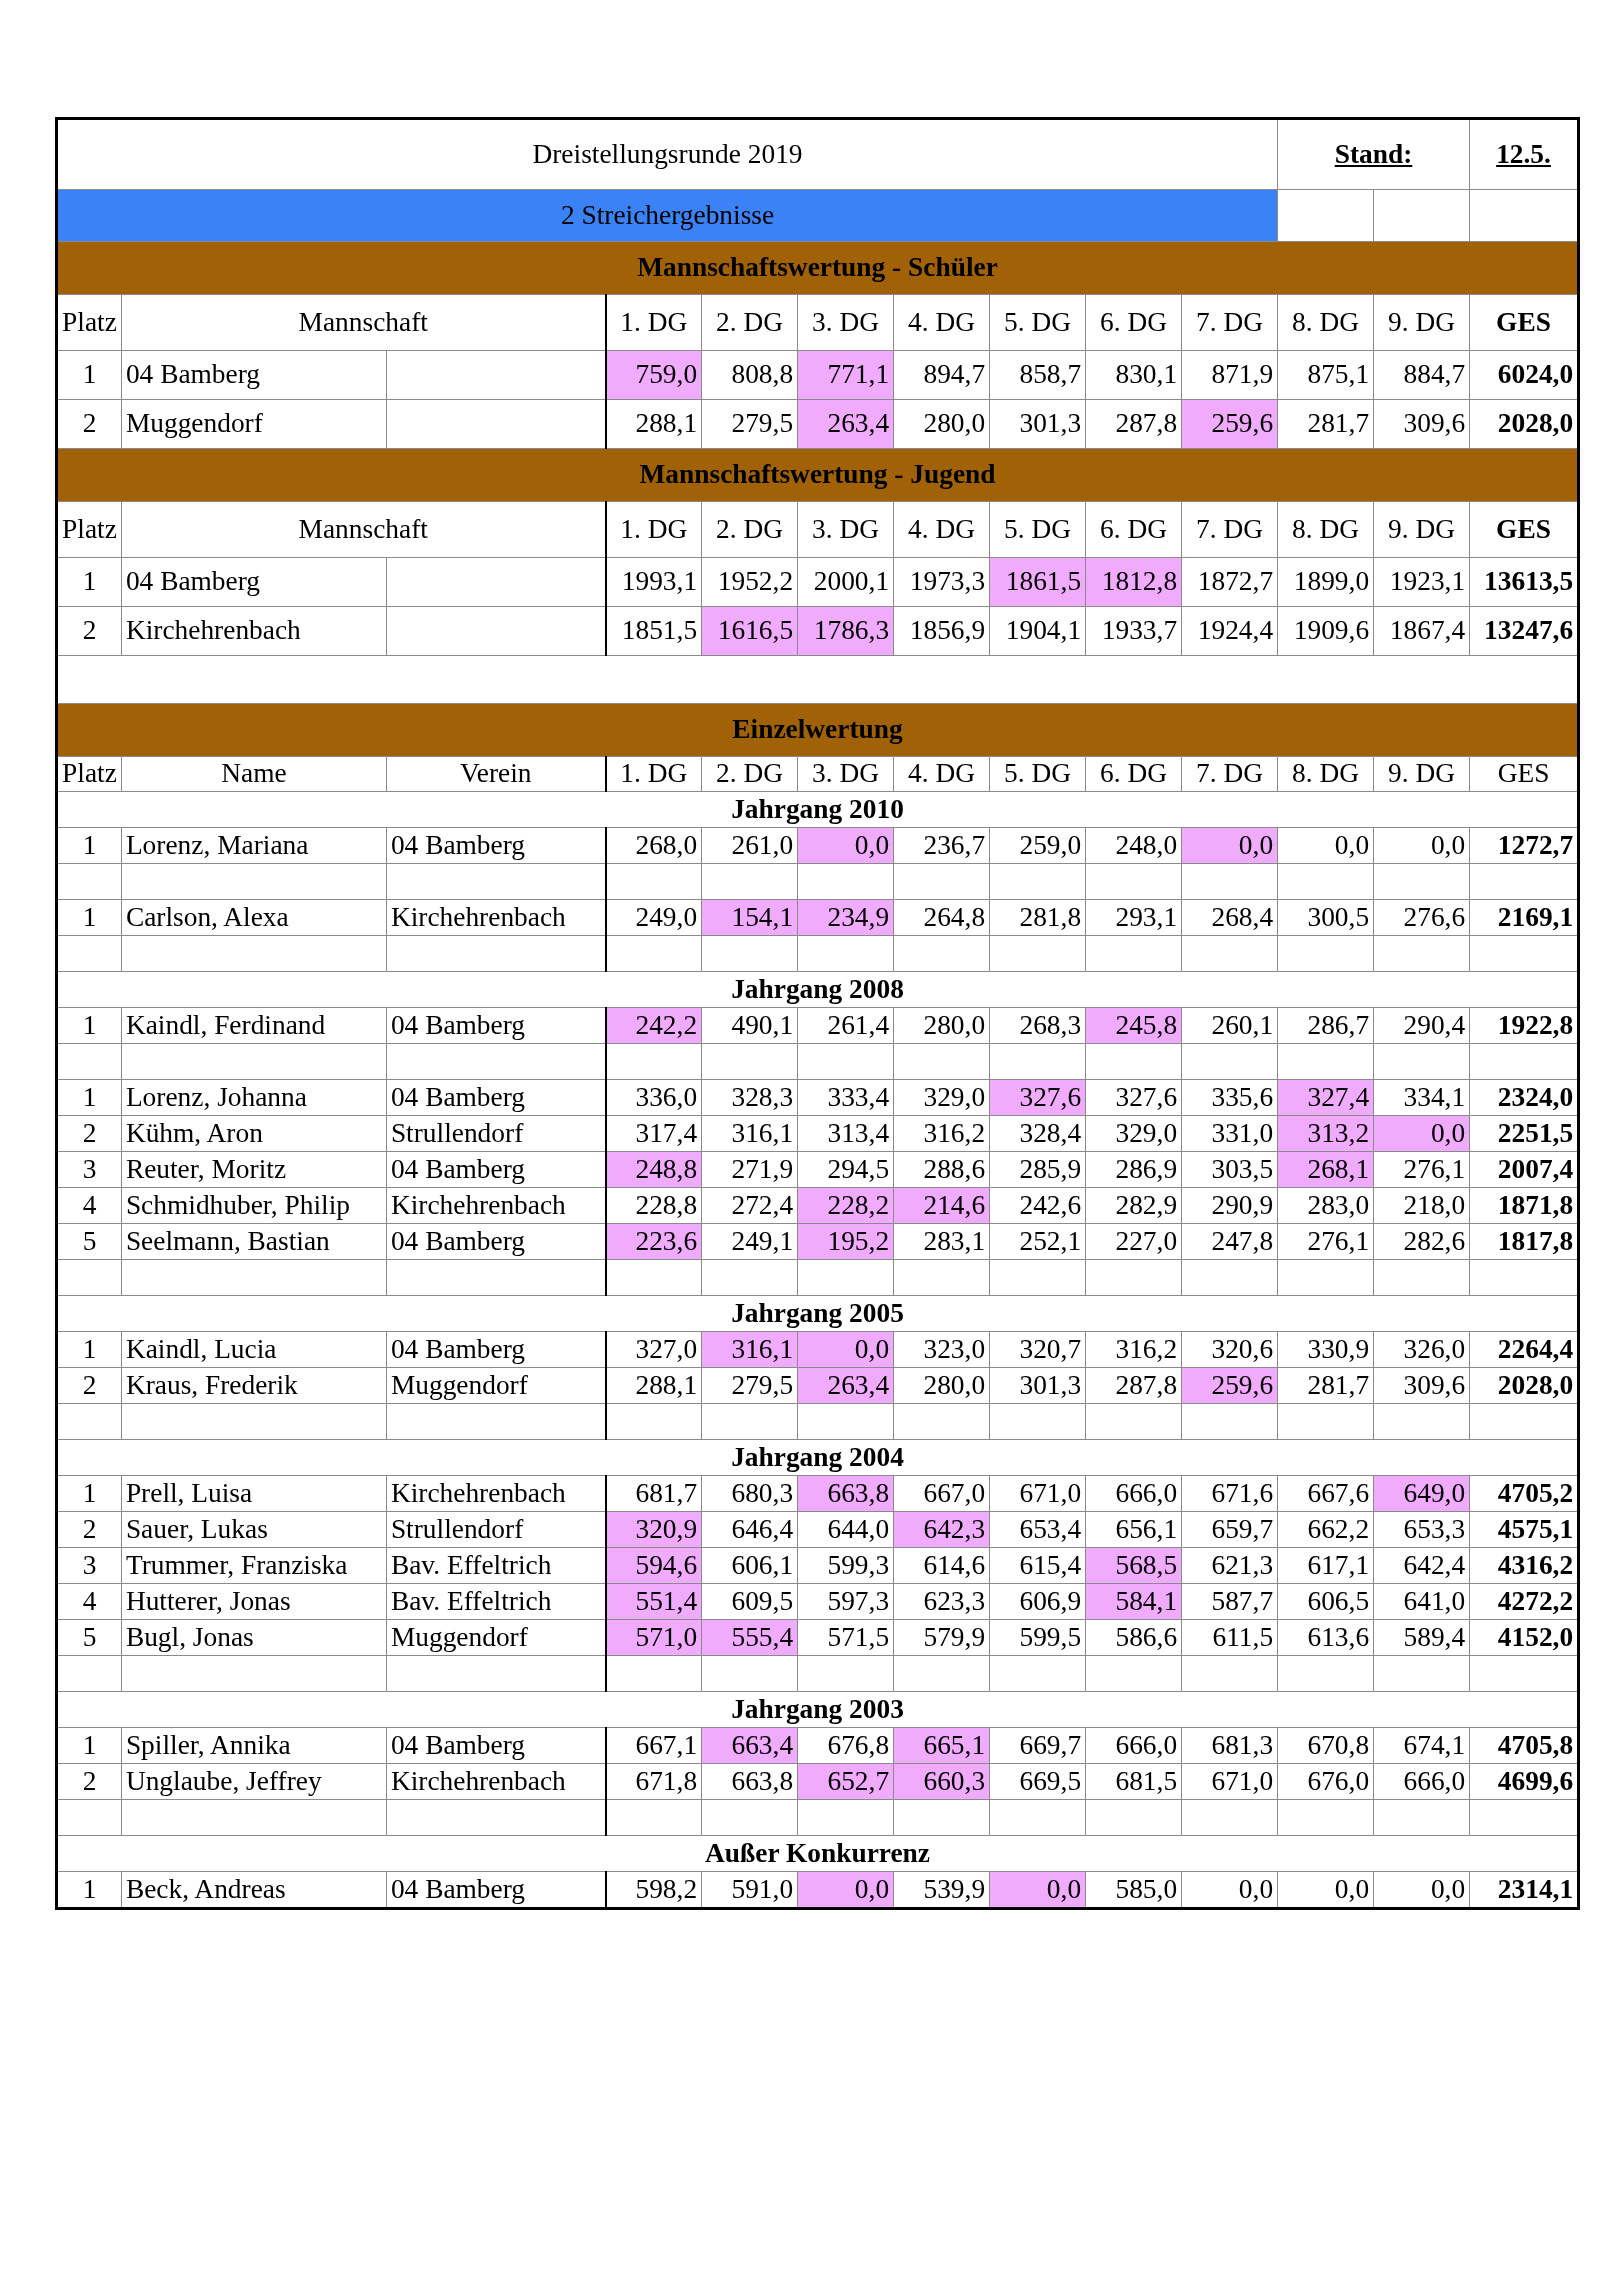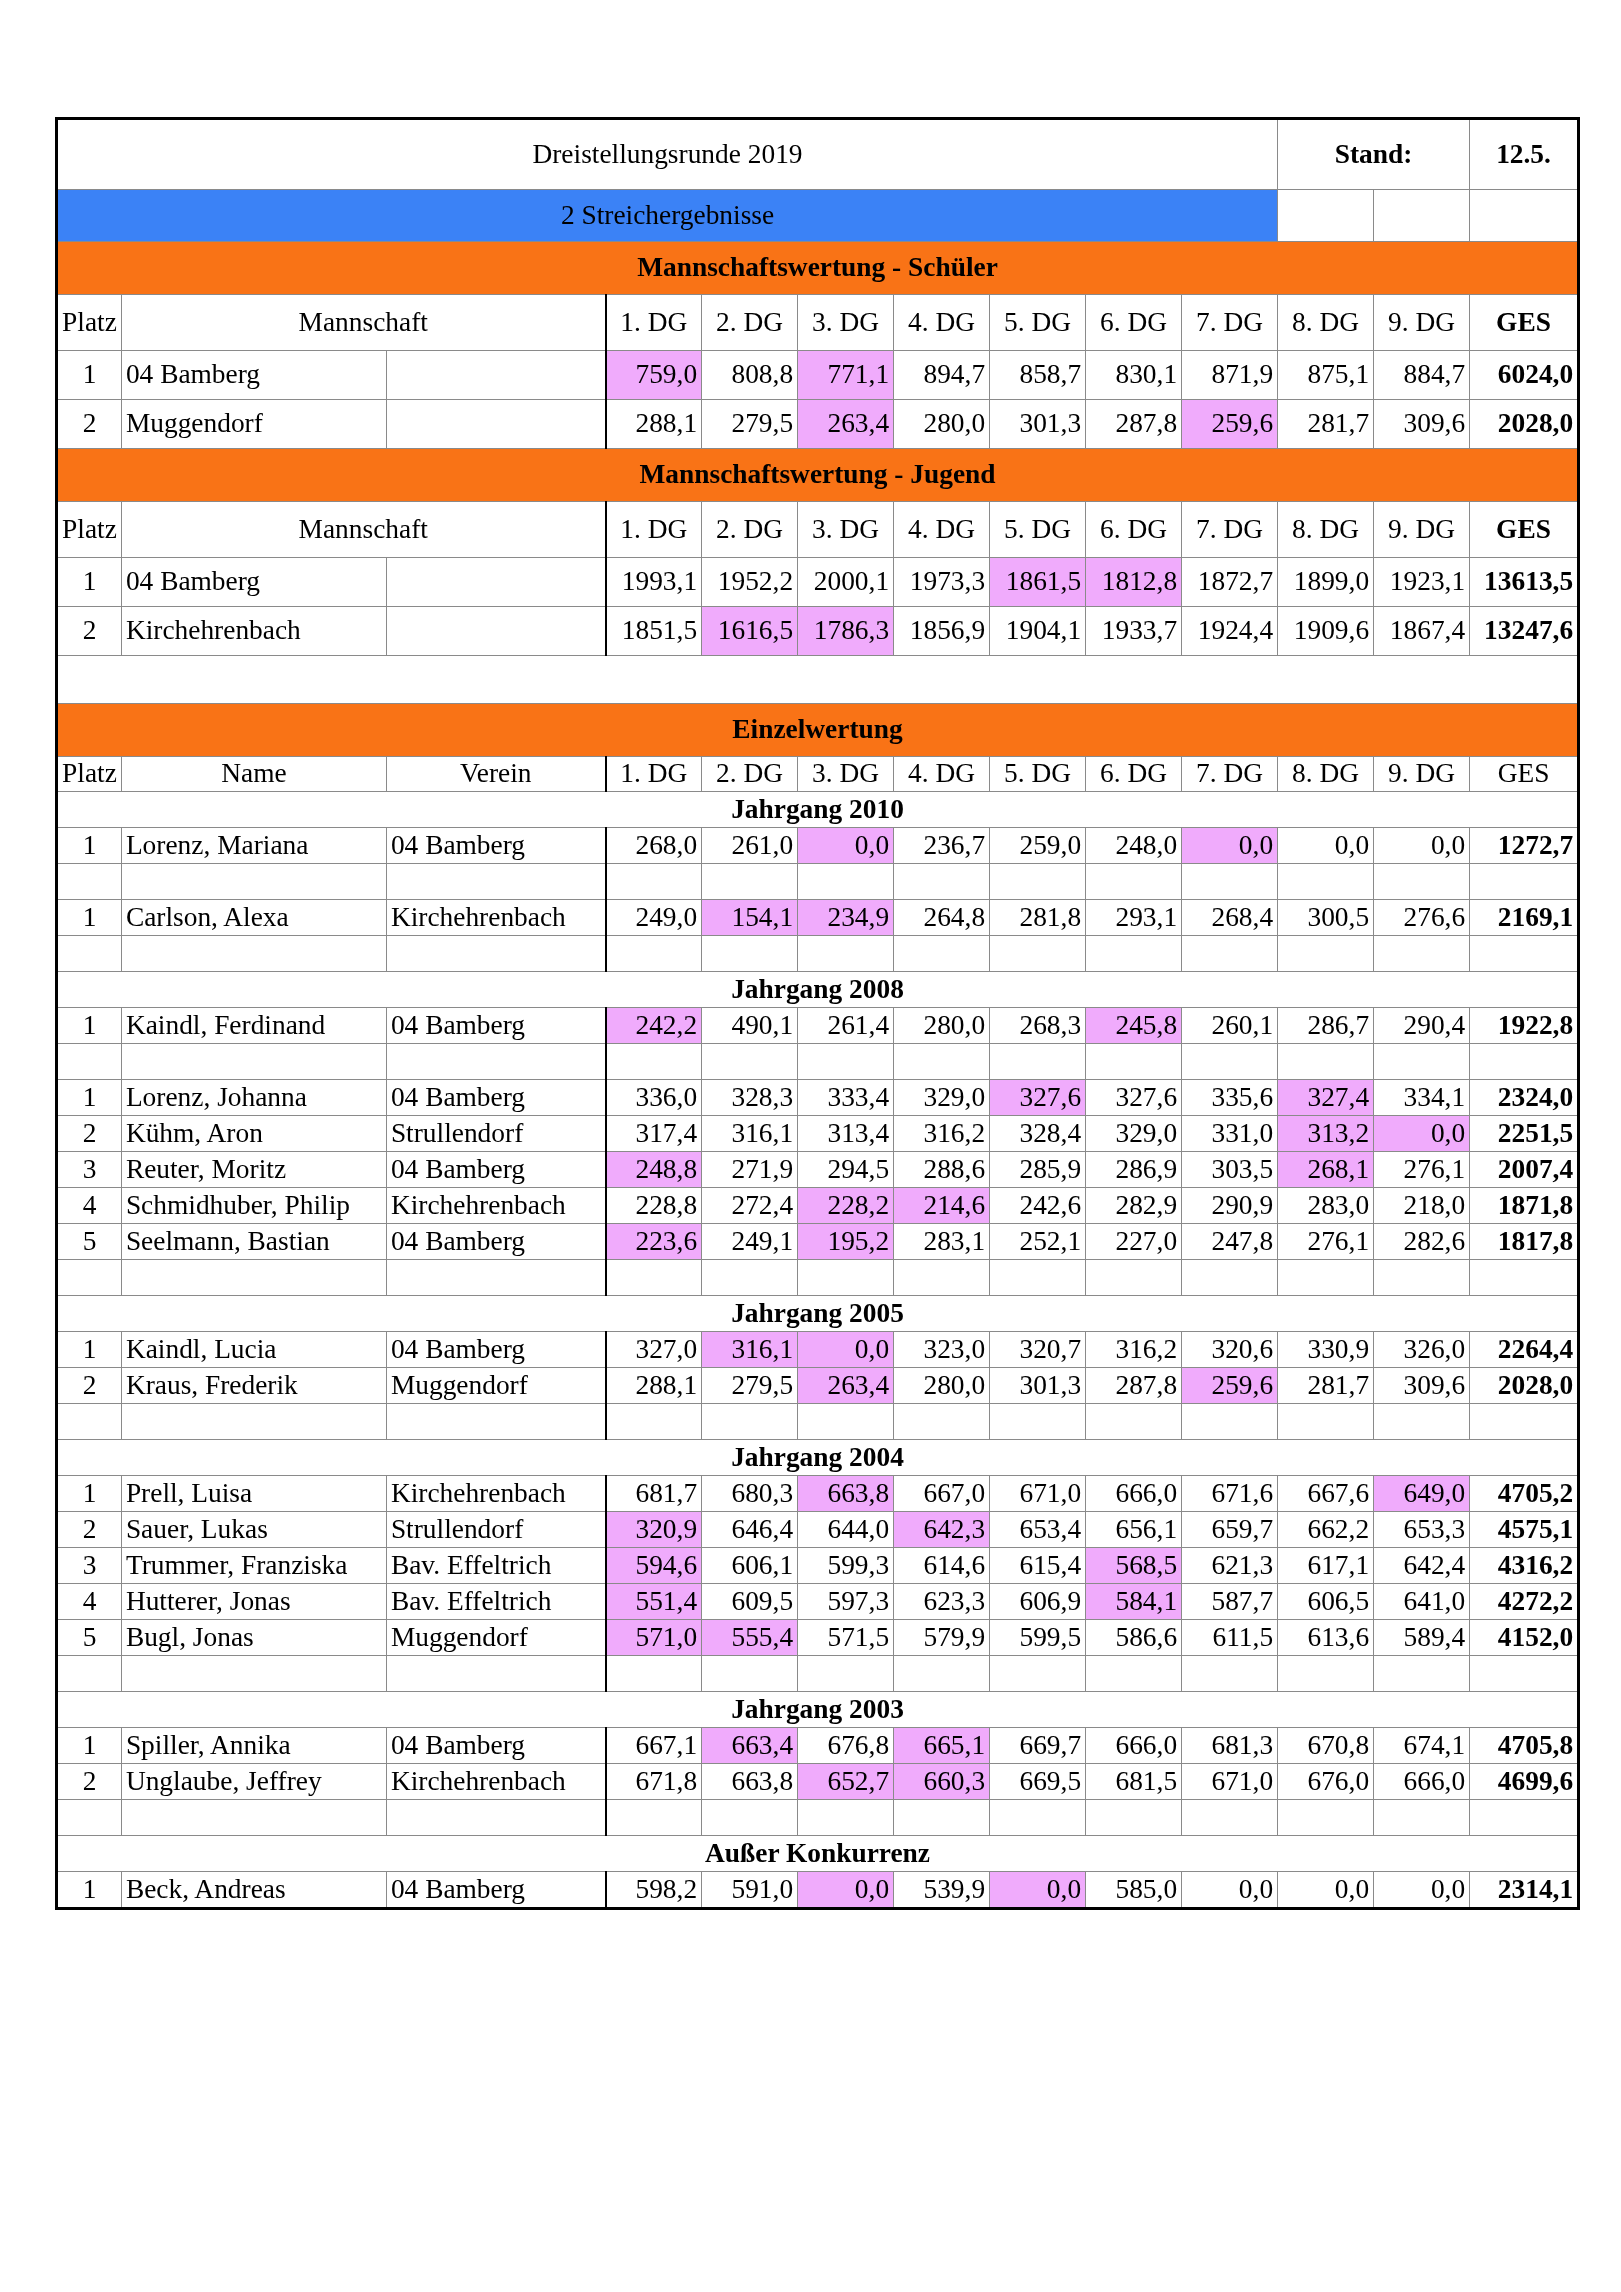--- a/index.html
+++ b/index.html
@@ -3,25 +3,25 @@
 <meta charset="utf-8">
 <style>
   html, body { margin:0; padding:0; background:#ffffff; }
   body { width:1621px; height:2293px; position:relative; font-family:"Liberation Serif", "DejaVu Serif", serif; color:#000; }
   #sheet { position:absolute; left:55px; top:117px; border-collapse:collapse; table-layout:fixed; width:1516px; border:3.9px solid #000; }
   #sheet td { border:1px solid #8a8a8a; padding:0 3.9px; white-space:nowrap; overflow:hidden; font-size:27.4px; line-height:1; }
   .num { text-align:right; }
   .ctr { text-align:center; }
   .b { font-weight:bold; }
   .strike { background:#f0abfc; }
-  .grey { background:#f97316;margin-top:13px; }
+  .grey { background:#a16207;margin-top:13px; }
   .pink { background:#3b82f6;margin-top:8px; }
   tr.title td { height:69px; }
   tr.title td.title-cell { font-size:45px; font-weight:normal; text-align:center; }
-  tr.title td.stand { font-size:27.4px; font-weight:bold; text-align:center; }
+  tr.title td.stand { font-size:27.4px; font-weight:bold; text-align:center;text-decoration:underline; }
   tr.sub td { height:51px; font-size:29px; }
   tr.sec td { height:52px; font-size:35px; font-weight:bold; text-align:center; border-top:3.9px solid #000; border-bottom:2.9px solid #000; }
   tr.colhdr td { height:55px; font-size:27.4px; }
   tr.colhdr.small td { height:34px; }
   tr.team td { height:48px; font-size:27.4px; }
   tr.team td.teamname { font-size:37px; padding-left:5.9px; }
   tr.team td.platz { font-size:33px; }
   tr.team.first td { border-top:2.9px solid #000; }
   tr.blank td { height:47px; border-top:2.9px solid #000; border-left:none; border-right:none; }
   tr.jg td { height:35px; font-size:31px; font-weight:bold; text-align:center; border-left:none; border-right:none; }

